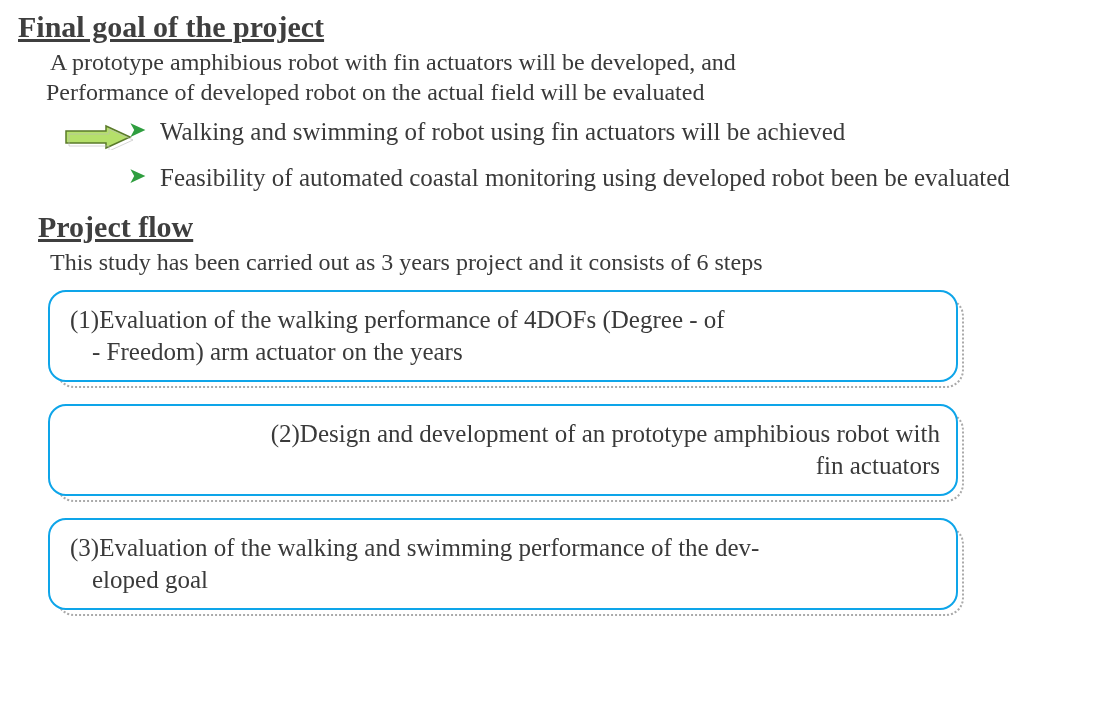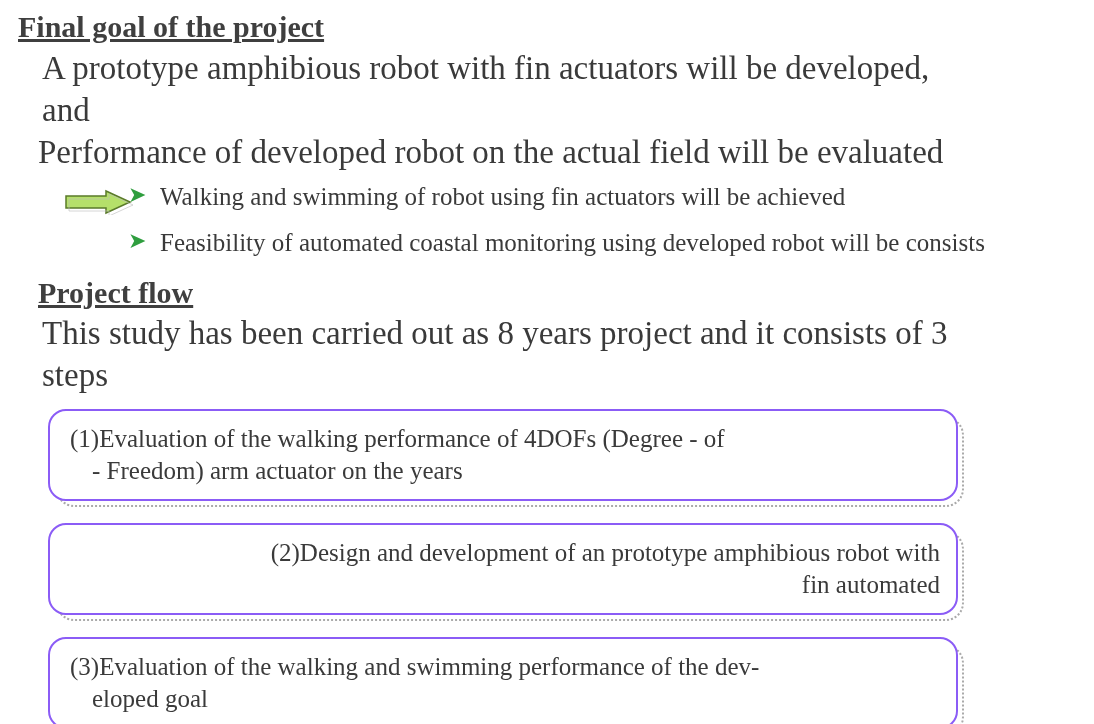--- a/index.html
+++ b/index.html
@@ -26,24 +26,24 @@
     font-family: "Liberation Serif", serif;
     font-size: 30px;
     font-weight: bold;
     color: #3f3f3f;
     text-decoration: underline;
     letter-spacing: 0px;
     margin: 0 0 2px 0;
     line-height: 1.15;
   }
   .para {
-    font-size: 33px;
+    font-size: 24px;
     color: #3a3a3a;
     line-height: 1.28;
-    margin: 2px 0 0 24px;
+    margin: 2px 0 0 32px;
     max-width: 920px;
   }
   .para .l2 {
     display: block;
     margin-left: -4px;
   }
   .bullets {
     margin: 8px 0 0 0;
     position: relative;
   }
@@ -88,21 +88,21 @@
     margin-left: 20px;
   }
   .steps {
     margin-top: 12px;
     margin-left: 30px;
   }
   .step-box {
     position: relative;
     width: 910px;
     min-height: 92px;
-    border: 2px solid #8b5cf6;
+    border: 2px solid #0ea5e9;
     border-radius: 18px;
     background: #ffffff;
     box-sizing: border-box;
     padding: 12px 16px 10px 20px;
     margin-bottom: 22px;
     font-size: 25px;
     color: #3a3a3a;
     line-height: 1.3;
   }
   .step-box.dotted-shadow::after {
@@ -154,43 +154,43 @@
       </div>
       <span class="chev">➤</span>
       <div class="bullet-text">Walking and swimming of robot using fin actuators will be achieved</div>
     </div>
 
     <div class="bullet-row">
       <div class="arrow-cell"></div>
       <span class="chev">➤</span>
       <div class="bullet-text">
         <span>Feasibility of automated  coastal monitoring  using developed robot</span>
-        <span class="l2">will be consists</span>
+        <span class="l2">been be evaluated</span>
       </div>
     </div>
 
   </div>
 
   <h1 class="heading heading2">Project flow</h1>
 
-  <div class="para">This study has been carried out as 8 years project and it consists of 3 steps</div>
+  <div class="para">This study has been carried out as 3 years project and it consists of 6 steps</div>
 
   <div class="steps">
 
     <div class="shadowwrap">
       <div class="step-box dotted-shadow">
         <span>(1)Evaluation of the walking performance of  4DOFs  (Degree - of</span>
         <span class="indent">- Freedom) arm actuator on the  years</span>
       </div>
     </div>
 
     <div class="shadowwrap">
       <div class="step-box dotted-shadow bold">
         <span>(2)Design and development of an prototype amphibious robot with</span>
-        <span class="indent">fin automated</span>
+        <span class="indent">fin actuators</span>
       </div>
     </div>
 
     <div class="shadowwrap">
       <div class="step-box dotted-shadow">
         <span>(3)Evaluation of the walking and swimming performance of the  dev-</span>
         <span class="indent">eloped goal</span>
       </div>
     </div>
 

